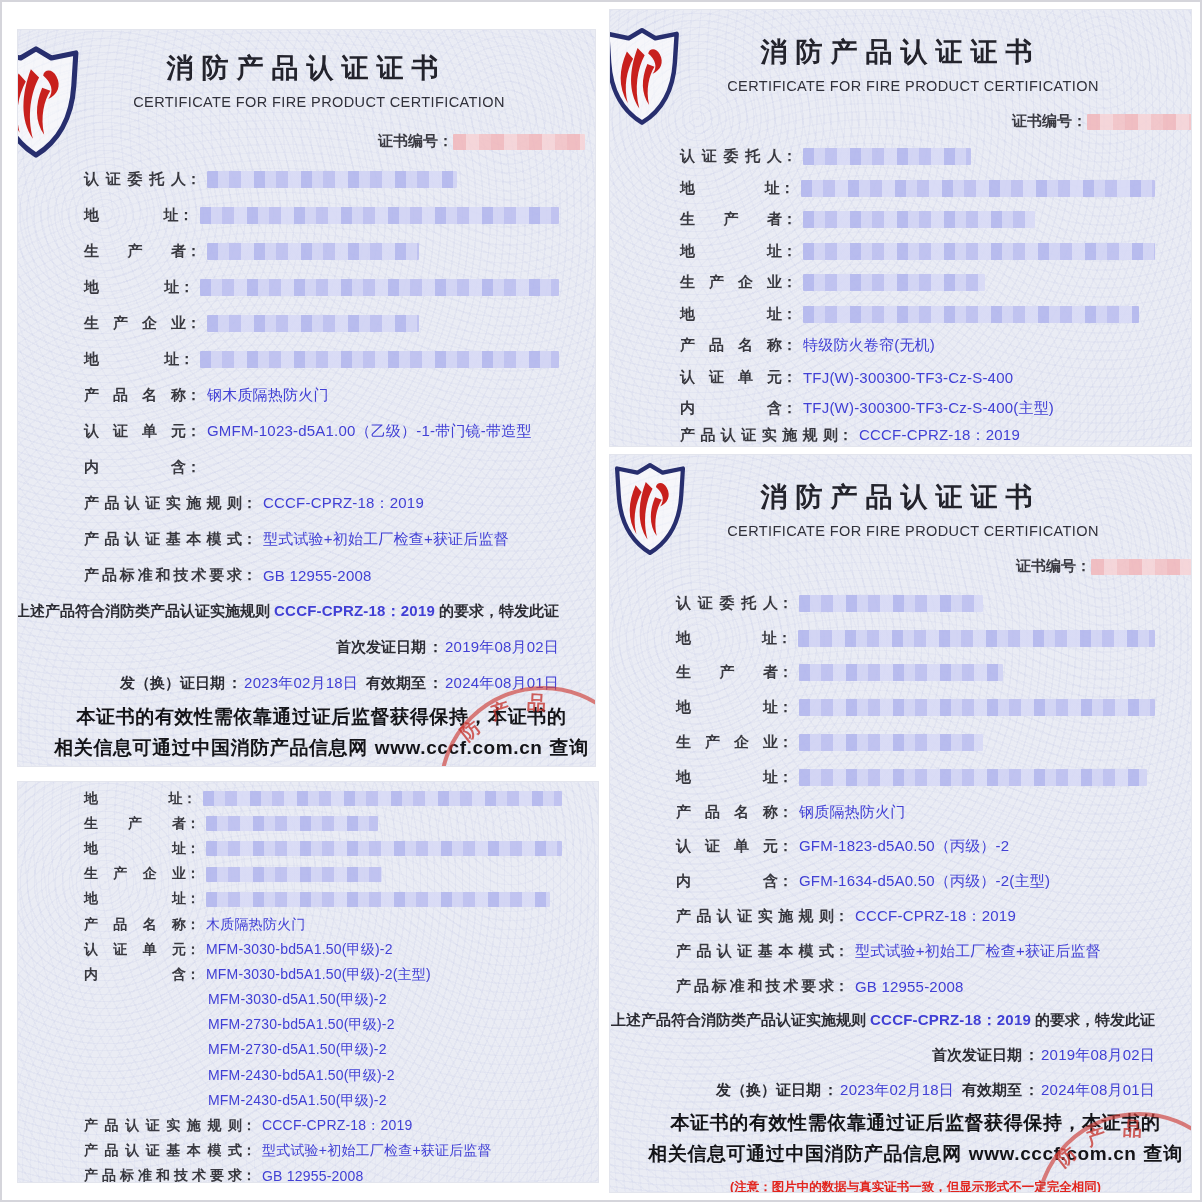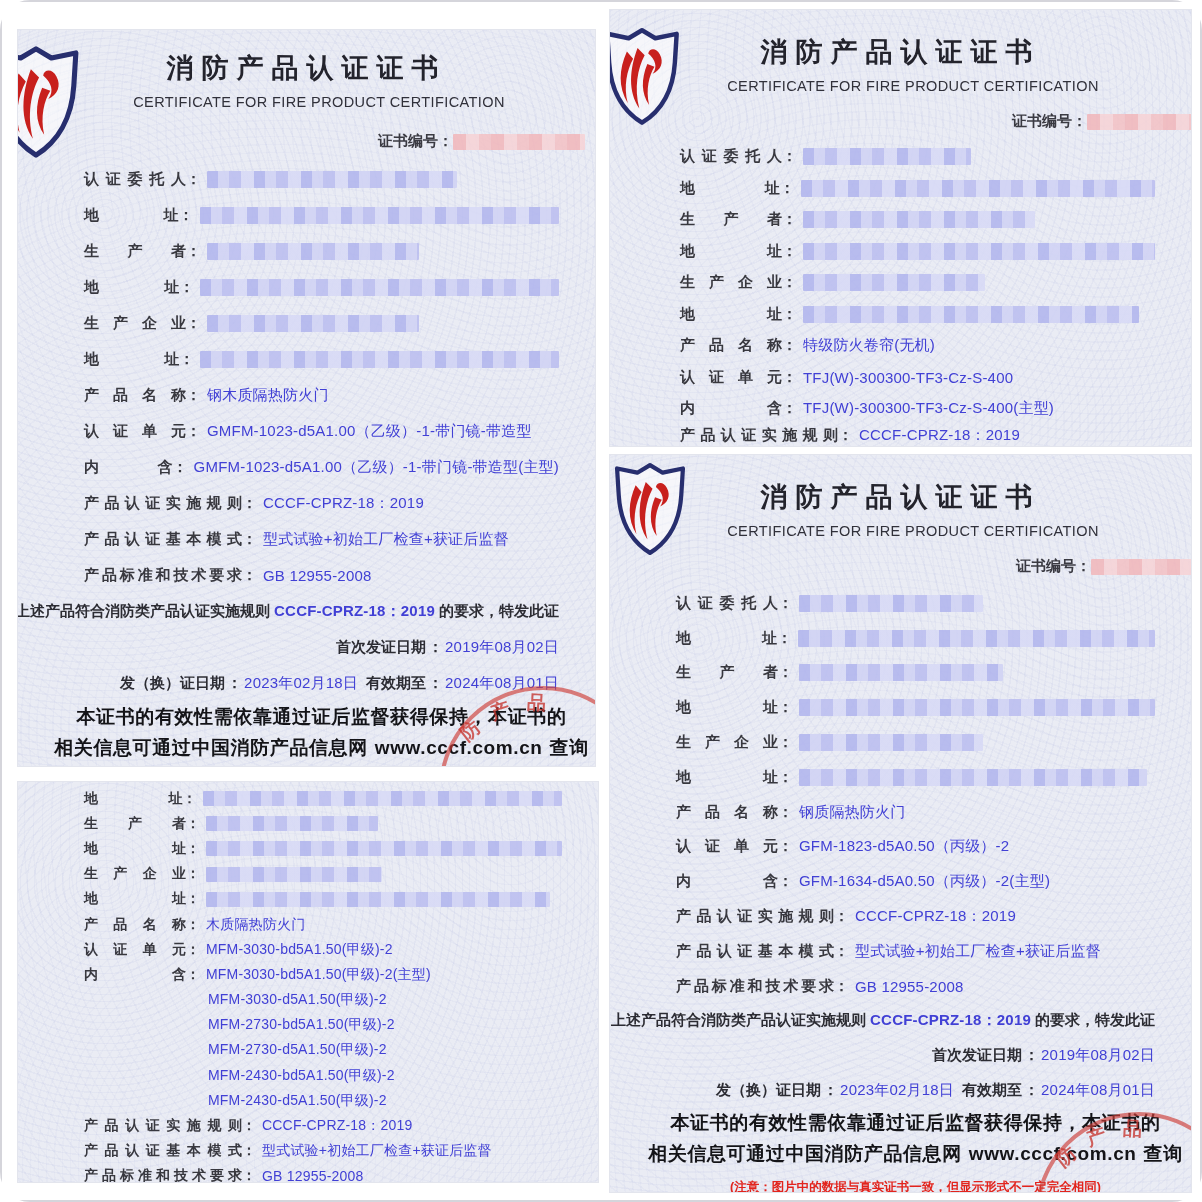--- a/index.html
+++ b/index.html
@@ -1,17 +1,17 @@
 <!DOCTYPE html>
 <html><head>
 <meta charset="utf-8">
 <style>
   html,body{margin:0;padding:0;background:#fff;}
   .stage{position:relative;width:1202px;height:1202px;background:#fff;overflow:hidden;
-         font-family:"Liberation Sans",sans-serif;border-radius:30px;}
+         font-family:"Liberation Sans",sans-serif;}
   .frame{position:absolute;inset:0;border:2px solid #d5d5db;pointer-events:none;z-index:50;}
 
   .panel{position:absolute;overflow:hidden;box-shadow:0 0 0 1px rgba(185,190,210,.4);
     background-color:#eaecf4;
     background-image:
       repeating-radial-gradient(circle at 15% 25%, rgba(140,150,210,.08) 0 1.5px, rgba(0,0,0,0) 1.5px 7px),
       repeating-radial-gradient(circle at 85% 12%, rgba(140,150,210,.06) 0 1.5px, rgba(0,0,0,0) 1.5px 9px),
       repeating-radial-gradient(circle at 45% 95%, rgba(140,150,210,.05) 0 1.5px, rgba(0,0,0,0) 1.5px 8px);}
   .p-tl{left:18px;top:30px;width:577px;height:736px;}
   .p-tr{left:610px;top:10px;width:581px;height:436px;}
@@ -145,21 +145,20 @@
           <span class="v">钢木质隔热防火门</span>
         </div>
     <div class="row">
           <span class="lbl w5">认证单元</span>
           <span class="colon">：</span>
           <span class="v">GMFM-1023-d5A1.00（乙级）-1-带门镜-带造型</span>
         </div>
     <div class="row">
           <span class="lbl w5">内含</span>
           <span class="colon">：</span>
-          <span class="v">GMFM-1023-d5A1.00（乙级）-1-带门镜-带造型(主型)</span>
         </div>
     <div class="row">
           <span class="lbl w8">产品认证实施规则</span>
           <span class="colon">：</span>
           <span class="v">CCCF-CPRZ-18：2019</span>
         </div>
     <div class="row">
           <span class="lbl w8">产品认证基本模式</span>
           <span class="colon">：</span>
           <span class="v">型式试验+初始工厂检查+获证后监督</span>

